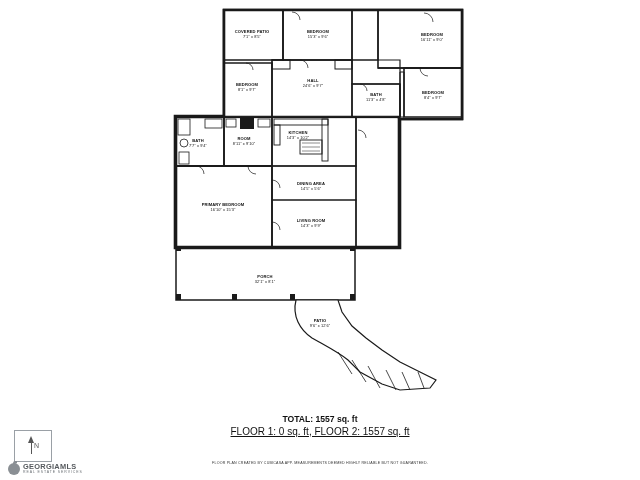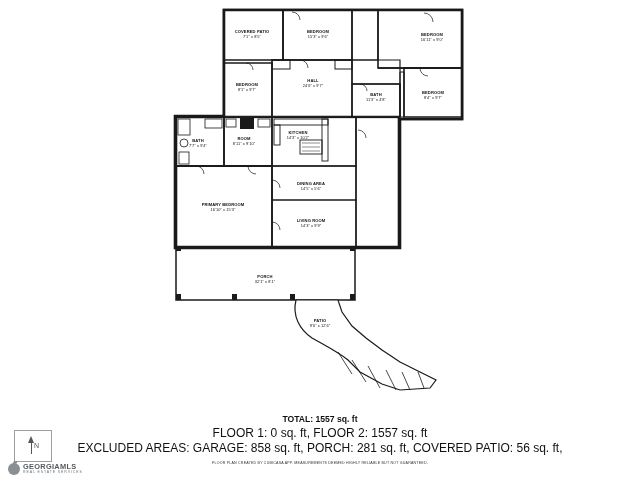--- a/index.html
+++ b/index.html
@@ -49,22 +49,23 @@
     top: 414px;
     width: 640px;
     text-align: center;
   }
   .summary .total {
     font-size: 8.6px;
     font-weight: bold;
     margin-bottom: 1.5px;
   }
   .summary .line {
-    font-size: 12px;
+    font-size: 10px;
     margin-bottom: 1px;
+    text-decoration: underline;
   }
   .disclaimer {
     position: absolute;
     left: 0;
     top: 461px;
     width: 640px;
     text-align: center;
     font-size: 3.6px;
     color: #333;
     letter-spacing: 0.2px;
@@ -315,21 +316,20 @@
   </div>
   <div class="room-label" style="left:320px;top:324px">
     <span class="nm">PATIO</span>
     <span class="dm">9'6" x 12'6"</span>
   </div>
 </div>
 
 <div class="summary">
   <div class="total">TOTAL: 1557 sq. ft</div>
   <div class="line">FLOOR 1: 0 sq. ft, FLOOR 2: 1557 sq. ft</div>
-  <div class="line">EXCLUDED AREAS: GARAGE: 858 sq. ft, PORCH: 281 sq. ft, COVERED PATIO: 56 sq. ft,</div>
 </div>
 
 <div class="disclaimer">FLOOR PLAN CREATED BY CUBICASA APP. MEASUREMENTS DEEMED HIGHLY RELIABLE BUT NOT GUARANTEED.</div>
 
 <div class="northbox">
   <div class="arrow"></div>
   <div class="stem"></div>
   <div class="n">N</div>
 </div>
 

